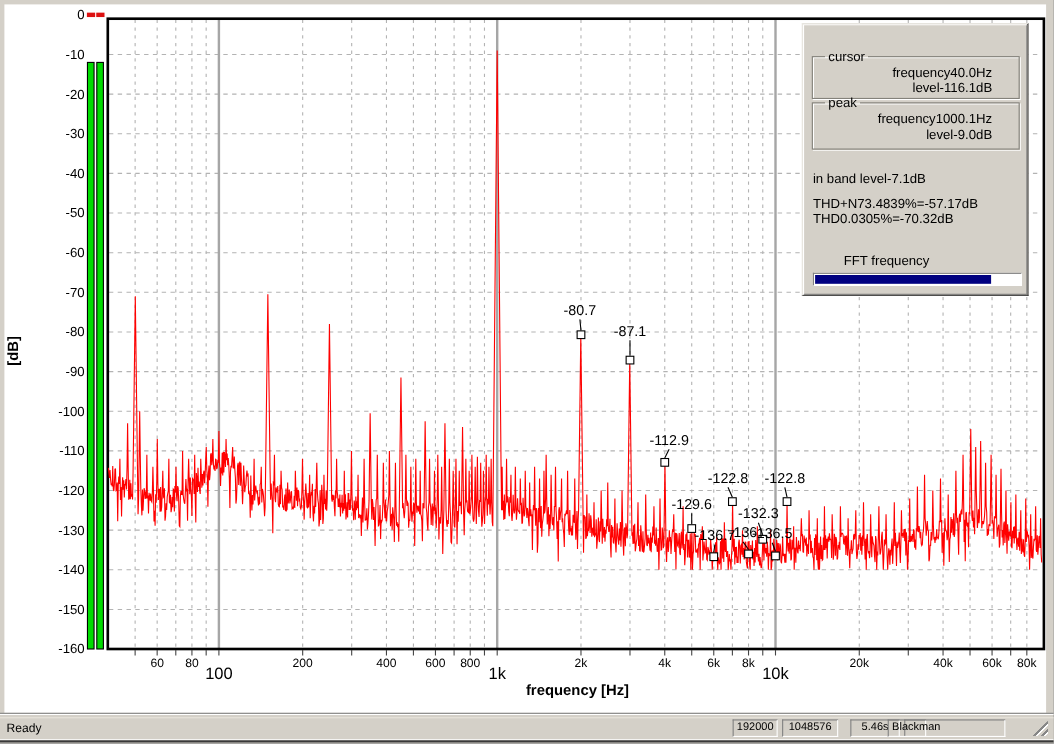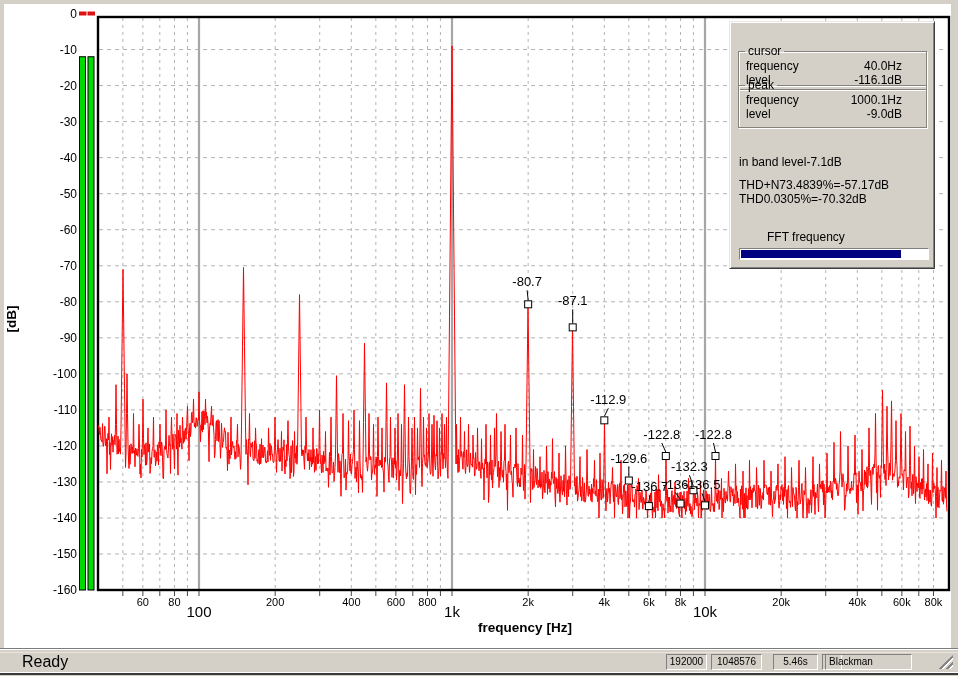--- a/index.html
+++ b/index.html
@@ -14,34 +14,34 @@
       border:1px solid #404040;border-top-color:#e8e6e0;border-left-color:#e8e6e0;
       box-shadow:inset 1px 1px 0 #fff, inset -1px -1px 0 #808080;z-index:5;font-size:12px;color:#000;}
   .mtitle{position:absolute;left:2px;top:2px;right:2px;height:15px;
       background:linear-gradient(90deg,#6e6e6e,#c9c5bd);
       color:#fff;font-weight:bold;font-size:11px;line-height:15px;padding-left:4px;}
   .mclose{position:absolute;right:2px;top:2px;width:14px;height:12px;background:#d4d0c8;
       border:1px solid;border-color:#fff #404040 #404040 #fff;font-size:9px;line-height:9px;
       text-align:center;padding:0;cursor:default;}
   .grp{position:absolute;left:8px;width:189px;margin:0;padding:1px 0 0 0;
       border:1px solid #84827b;box-shadow:1px 1px 0 #fff, inset 1px 1px 0 #fff;}
-  .grp legend{font-size:12px;padding:0 3px;margin-left:6px;}
+  .grp legend{font-size:12px;padding:0 3px;margin-left:11px;}
   .grp-cursor{top:22px;height:46px;}
-  .grp-peak{top:56px;height:50px;}
-  .grow{display:flex;justify-content:space-between;padding:0 24px 0 7px;line-height:14px;gap:37px;}
+  .grp-peak{top:64px;height:50px;}
+  .grow{display:flex;justify-content:flex-end;padding:0 24px 0 19px;line-height:14px;}
   .srow{position:absolute;left:9px;right:26px;display:flex;justify-content:flex-start;line-height:14px;}
   .fftlabel{position:absolute;left:37px;top:208px;line-height:14px;}
   .pbar{position:absolute;left:9px;top:226px;width:190px;height:12px;background:#fff;
       border:1px solid;border-color:#808080 #fff #fff #808080;}
   .pfill{position:absolute;left:1px;top:1px;bottom:1px;background:#000080;}
 
   
   .statusbar{position:absolute;left:0;top:652px;width:958px;height:20px;background:#d4d0c8;
       box-shadow:inset 0 1px 0 #e9e5dd;z-index:4;}
-  .sb-ready{position:absolute;left:22px;top:0;line-height:20px;font-size:16px;}
+  .sb-ready{position:absolute;left:6px;top:0;line-height:20px;font-size:11px;}
   .sb-panel{position:absolute;top:2px;height:16px;border:1px solid;border-color:#808080 #fff #fff #808080;
       font-size:10px;line-height:14px;text-align:center;overflow:hidden;}
   .sb-left{text-align:left;padding-left:3px;}
   .grip{position:absolute;right:5px;top:3px;width:16px;height:14px;
       background:repeating-linear-gradient(315deg,#d4d0c8 0 2px,#fff 2px 3px,#868686 3px 5px);
       clip-path:polygon(100% 0,100% 100%,0 100%);}
   .b-hl{position:absolute;left:0;top:672px;width:958px;height:1px;background:#fdfdfd;z-index:4;}
   .b-dk{position:absolute;left:0;top:673px;width:958px;height:2px;background:#3a3a3a;z-index:4;}
 </style>
 </head>
@@ -261,18 +261,18 @@
       <div class="pfill" id="pfill" style="width: 85%;"></div>
     </div>
   </div>
 
   <div class="statusbar">
     <span class="sb-ready">Ready</span>
     <span class="sb-panel" style="left:666px;width:41px">192000</span>
     <span class="sb-panel" style="left:711px;width:51px">1048576</span>
     <span class="sb-panel" style="left:773px;width:45px">5.46s</span>
     <span class="sb-panel" style="left:822px;width:20px"></span>
-    <span class="sb-panel sb-left" style="left:825px;width:87px">Blackman</span>
+    <span class="sb-panel sb-left" style="left:807px;width:107px">Blackman</span>
     <div class="grip"></div>
   </div>
   <div class="b-hl"></div>
   <div class="b-dk"></div>
 </div>
 
 </body></html>

